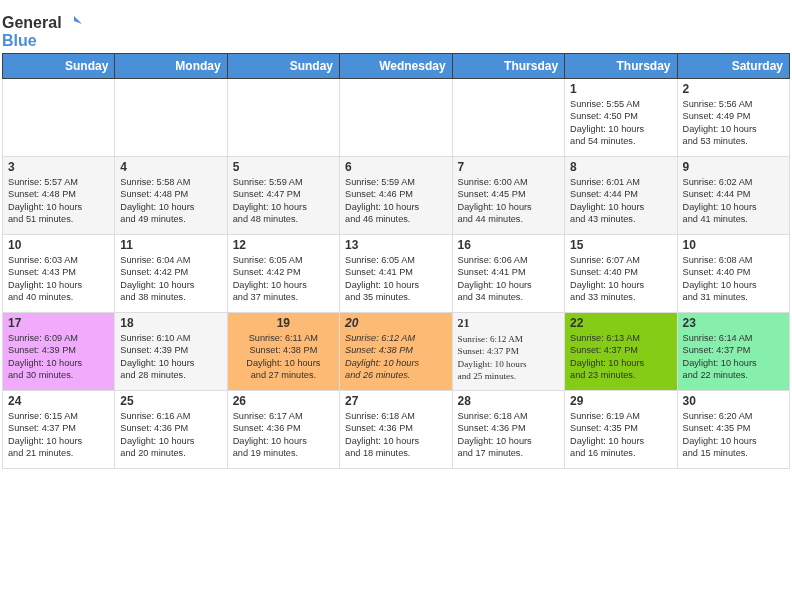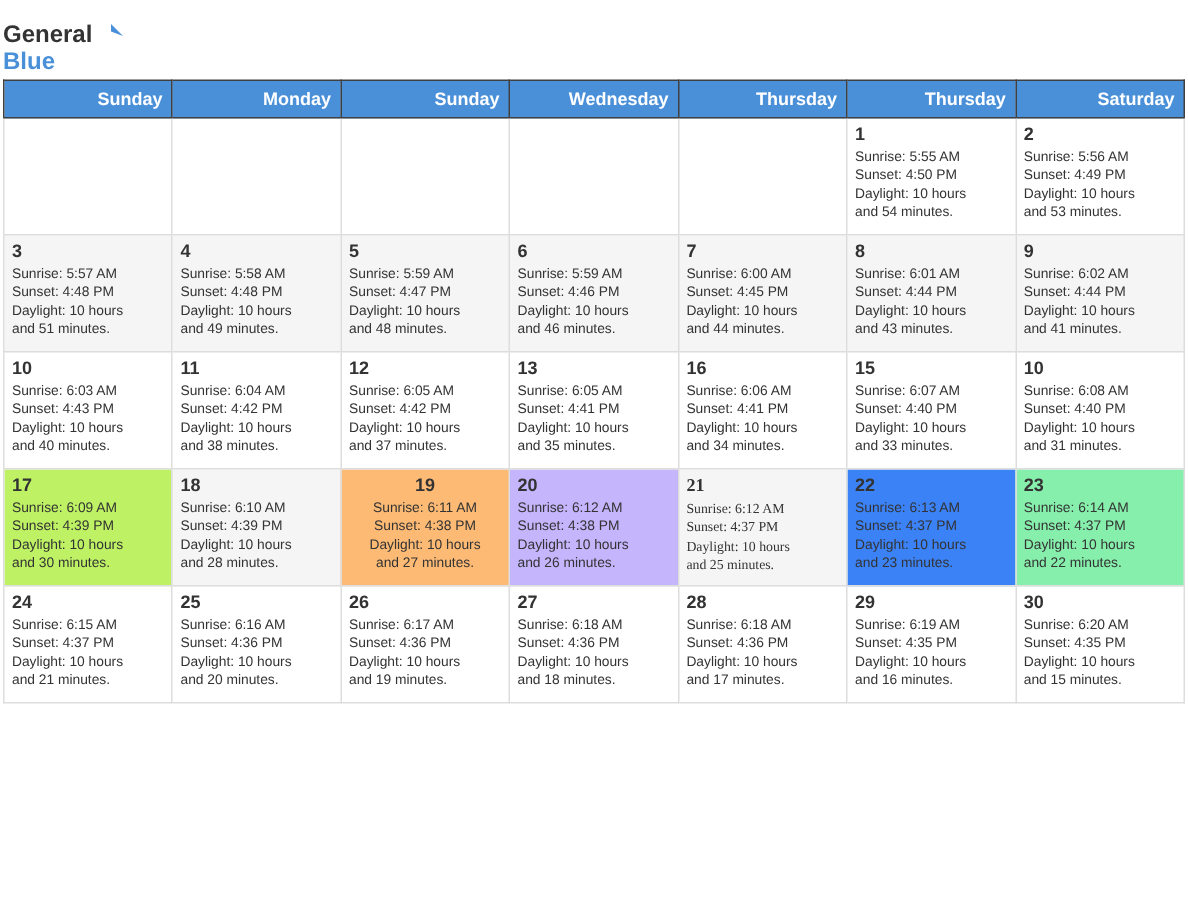--- a/index.html
+++ b/index.html
@@ -132,41 +132,41 @@
           <td>
             <span class="day-num">15</span>
             <div class="cell-content">Sunrise: 6:07 AM<br>Sunset: 4:40 PM<br>Daylight: 10 hours<br>and 33 minutes.</div>
           </td>
           <td>
             <span class="day-num">10</span>
             <div class="cell-content">Sunrise: 6:08 AM<br>Sunset: 4:40 PM<br>Daylight: 10 hours<br>and 31 minutes.</div>
           </td>
         </tr>
         <tr>
-          <td style="background: #bef264;">
+          <td style="background: #f0abfc;">
             <span class="day-num">17</span>
             <div class="cell-content">Sunrise: 6:09 AM<br>Sunset: 4:39 PM<br>Daylight: 10 hours<br>and 30 minutes.</div>
           </td>
           <td style="background: rgb(245, 245, 245);">
             <span class="day-num">18</span>
             <div class="cell-content">Sunrise: 6:10 AM<br>Sunset: 4:39 PM<br>Daylight: 10 hours<br>and 28 minutes.</div>
           </td>
           <td style="background: #fdba74; text-align: center;">
             <span class="day-num">19</span>
             <div class="cell-content">Sunrise: 6:11 AM<br>Sunset: 4:38 PM<br>Daylight: 10 hours<br>and 27 minutes.</div>
           </td>
-          <td style="background: #c4b5fd;">
+          <td style="background: #fdba74; font-style: italic;">
             <span class="day-num">20</span>
             <div class="cell-content">Sunrise: 6:12 AM<br>Sunset: 4:38 PM<br>Daylight: 10 hours<br>and 26 minutes.</div>
           </td>
           <td style="background: rgb(245, 245, 245); font-family: Liberation Serif, serif;">
             <span class="day-num">21</span>
             <div class="cell-content">Sunrise: 6:12 AM<br>Sunset: 4:37 PM<br>Daylight: 10 hours<br>and 25 minutes.</div>
           </td>
-          <td style="background: #3b82f6;">
+          <td style="background: #84cc16;">
             <span class="day-num">22</span>
             <div class="cell-content">Sunrise: 6:13 AM<br>Sunset: 4:37 PM<br>Daylight: 10 hours<br>and 23 minutes.</div>
           </td>
           <td style="background: #86efac;">
             <span class="day-num">23</span>
             <div class="cell-content">Sunrise: 6:14 AM<br>Sunset: 4:37 PM<br>Daylight: 10 hours<br>and 22 minutes.</div>
           </td>
         </tr>
         <tr>
           <td>

